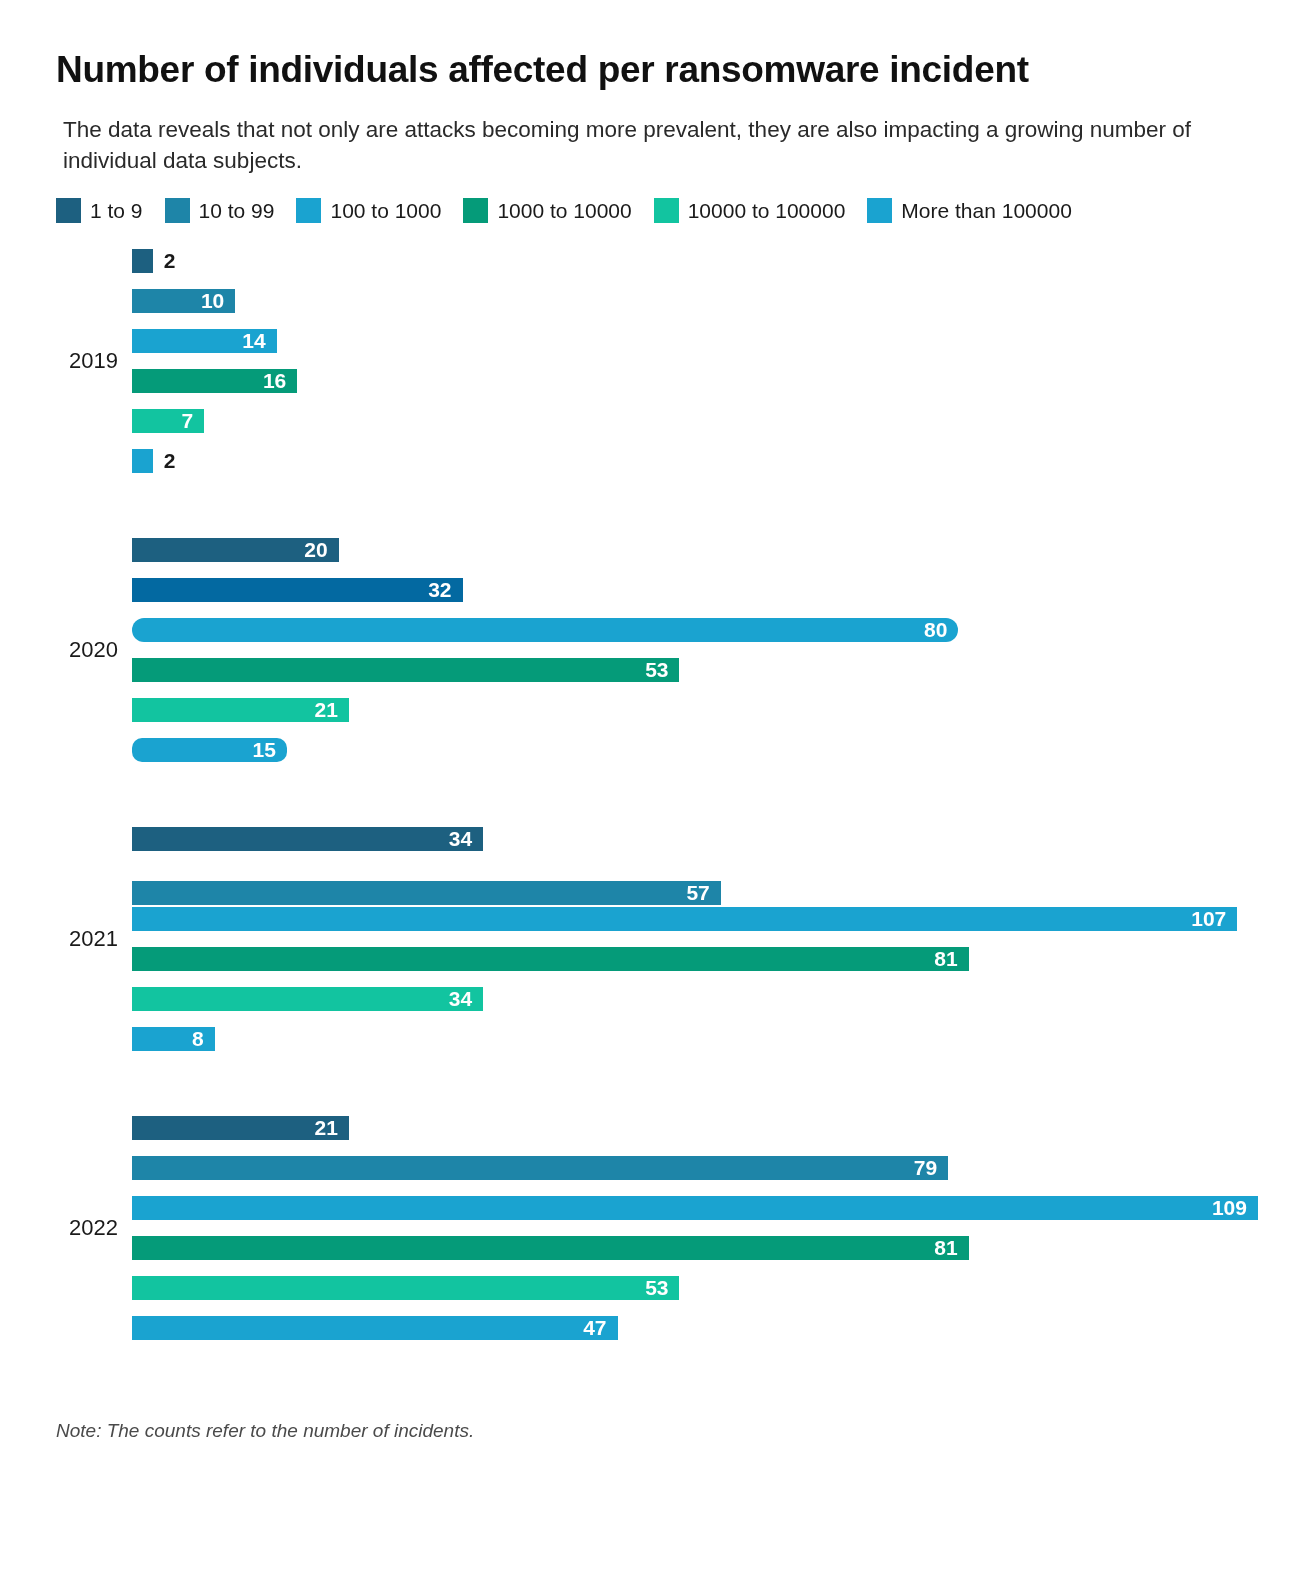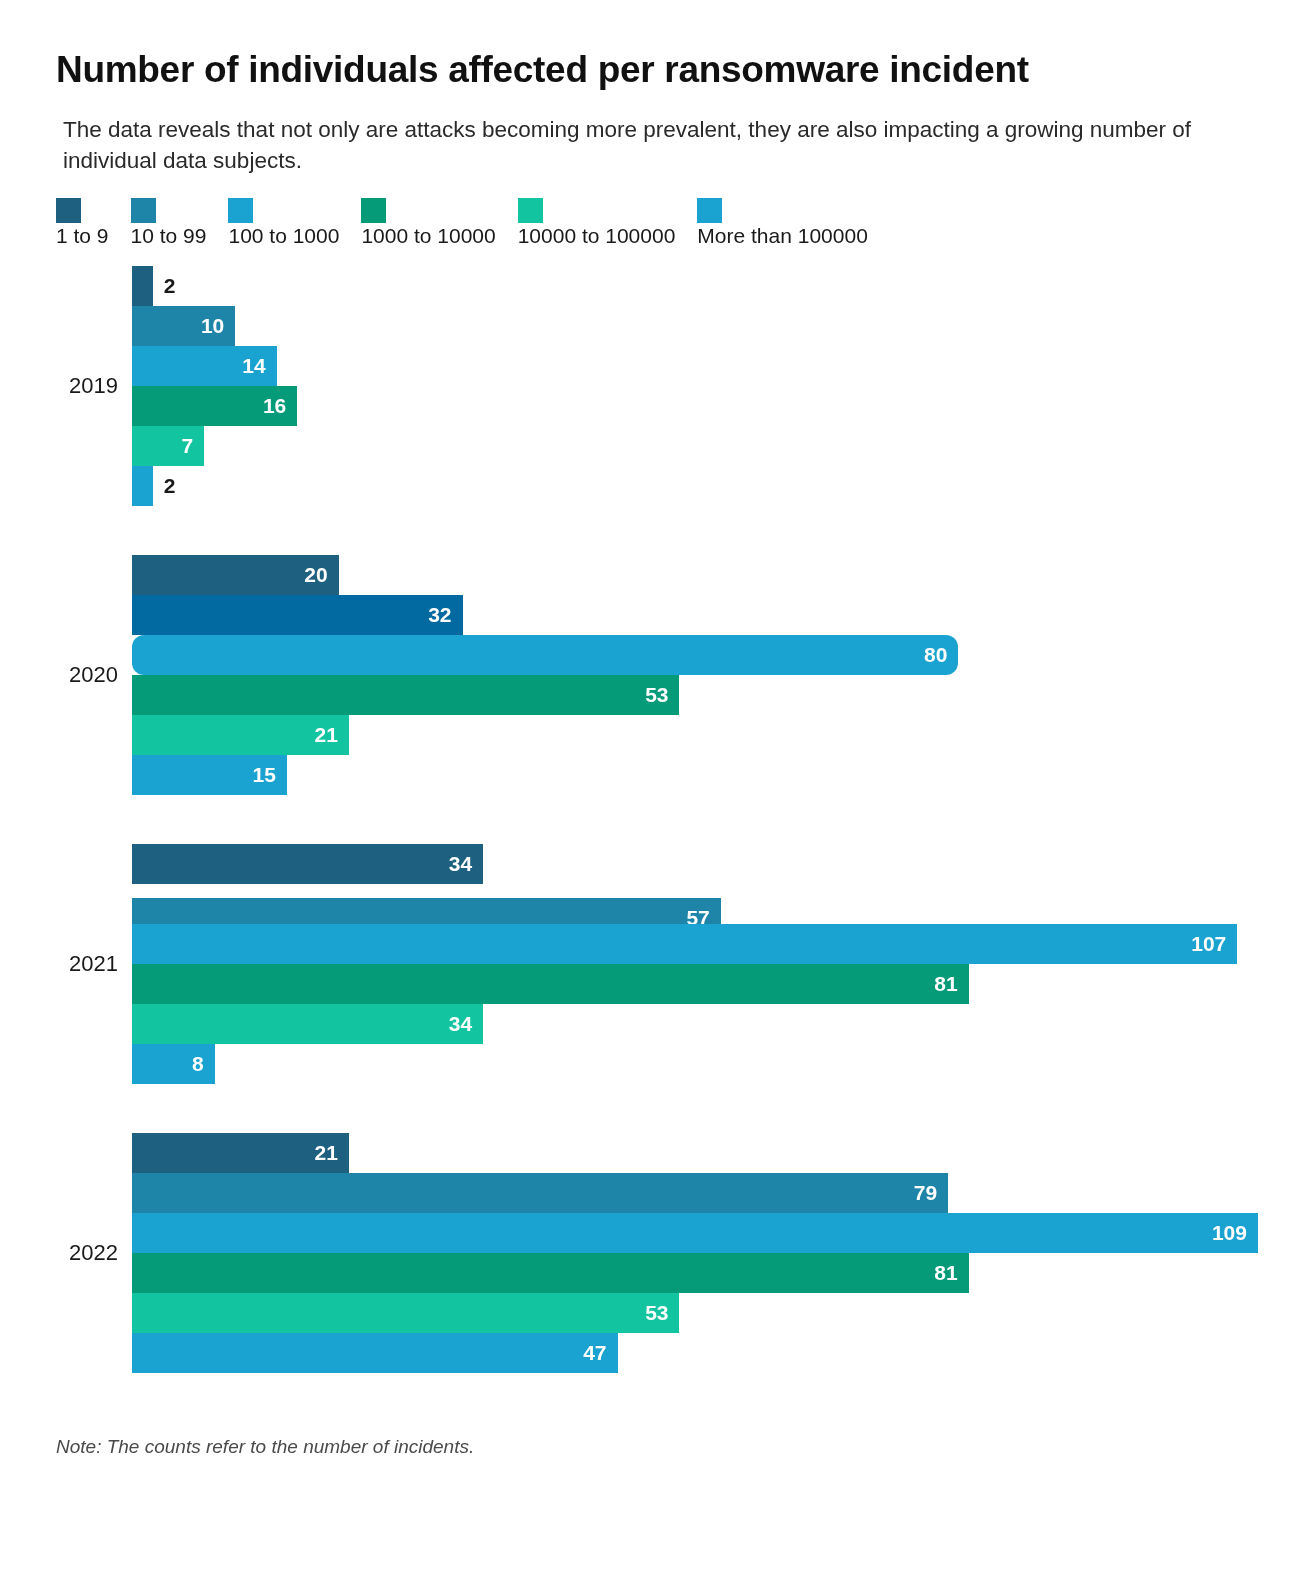--- a/index.html
+++ b/index.html
@@ -45,23 +45,22 @@
   
   .legend {
     display: flex;
     align-items: center;
     flex-wrap: wrap;
     margin-top: 22px;
     gap: 0px;
   }
   .legend-item {
     display: flex;
-    align-items: flex-start;
+    align-items: center;
     margin-right: 22px;
-    flex-direction: column;
   }
   .legend-swatch {
     width: 25px;
     height: 25px;
     flex: 0 0 25px;
     margin-right: 9px;
   }
   .legend-label {
     font-size: 21px;
     line-height: 25px;
@@ -96,21 +95,21 @@
     flex: 1 1 auto;
     height: 240px;
   }
   .bar-row {
     position: relative;
     height: 40px;
     display: flex;
     align-items: center;
   }
   .bar {
-    height: 40px;
+    height: 24px;
     display: flex;
     align-items: center;
     justify-content: flex-end;
     flex: 0 0 auto;
   }
   .bar-value {
     font-size: 21px;
     font-weight: bold;
     color: #ffffff;
     padding-right: 11px;
@@ -121,21 +120,20 @@
     padding-right: 0;
     padding-left: 11px;
   }
 
   
   .footer {
     position: absolute;
     left: 56px;
     right: 36px;
     top: 1418px;
-    margin-top: 16px;
   }
   .footer-note {
     font-size: 19px;
     line-height: 26px;
     font-style: italic;
     color: #4a4a4a;
     margin: 0 0 14px 0;
   }
   .footer-credit {
     font-size: 18.5px;
@@ -242,21 +240,21 @@
             <div class="bar" title="1000 to 10000: 53" style="width: 547.49px; background: rgb(5, 155, 121);">
               <span class="bar-value">53</span>
             </div>
           </div>
           <div class="bar-row">
             <div class="bar" title="10000 to 100000: 21" style="width: 216.93px; background: rgb(18, 196, 160);">
               <span class="bar-value">21</span>
             </div>
           </div>
           <div class="bar-row">
-            <div class="bar" title="More than 100000: 15" style="width: 154.95px; background: rgb(26, 163, 208);">
+            <div class="bar" title="More than 100000: 15" style="width: 154.95px; background: rgb(26, 163, 208); border-radius: 10px;">
               <span class="bar-value">15</span>
             </div>
           </div>
         </div>
       </div>
       <div class="group">
         <div class="group-label">2021</div>
         <div class="bars">
           <div class="bar-row">
             <div class="bar" title="1 to 9: 34" style="width: 351.22px; background: rgb(29, 96, 128);">

